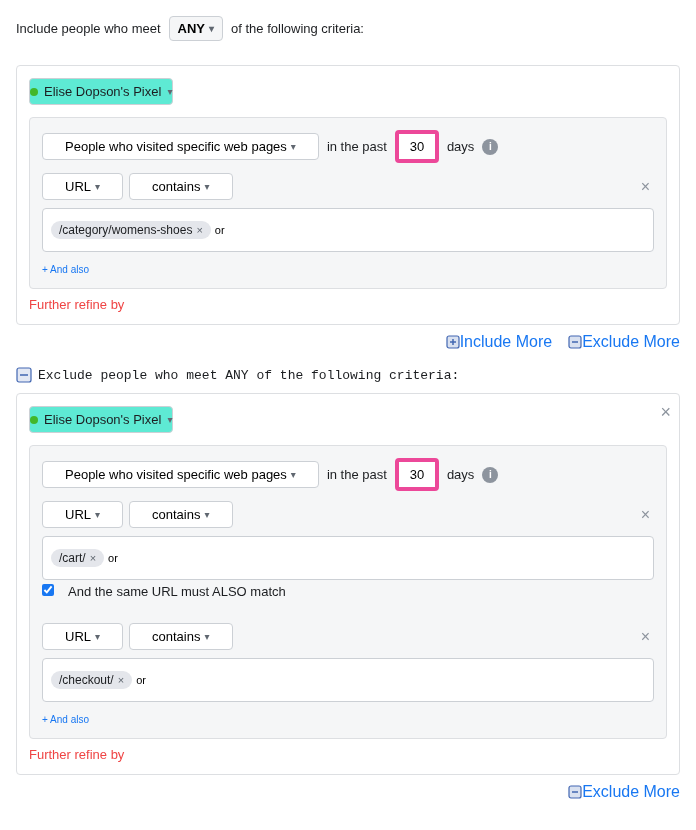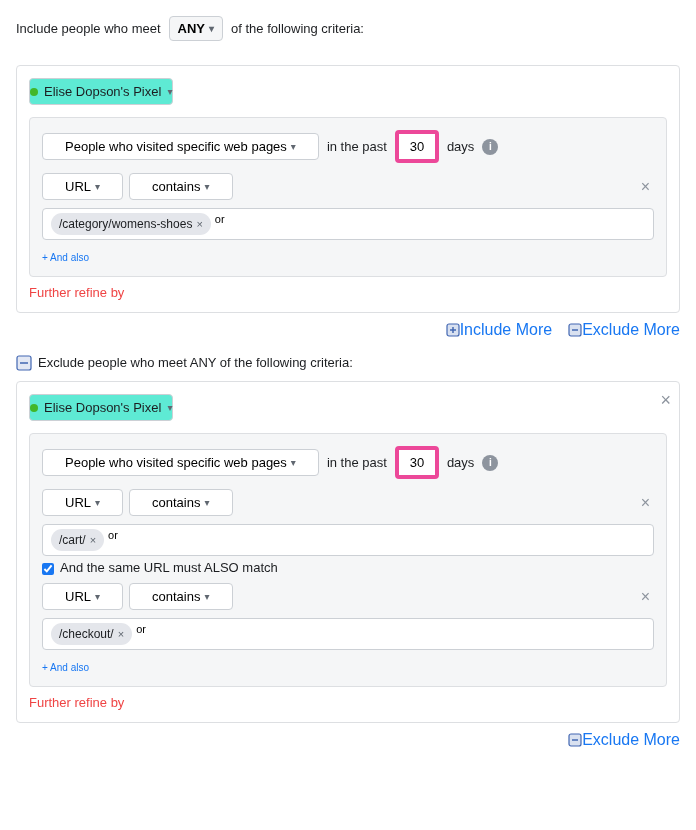--- a/index.html
+++ b/index.html
@@ -114,25 +114,26 @@
 
     .filter-row {
       display: flex;
       align-items: center;
       gap: 6px;
       margin-bottom: 8px;
     }
 
     .url-input-row {
       display: flex;
+      align-items: center;
       gap: 0;
       border: 1px solid #ccd0d5;
       border-radius: 4px;
       background: #fff;
-      padding: 4px 8px;
+      padding: 12px 8px;
       min-height: 32px;
       flex: 1;
     }
 
     .tag {
       display: inline-flex;
       align-items: center;
       gap: 4px;
       background: #e4e6eb;
       border-radius: 12px;
@@ -196,44 +197,45 @@
       text-decoration: none;
     }
     .action-link-icon {
       width: 14px; height: 14px;
       display: inline-block;
       vertical-align: middle;
     }
 
     .exclude-header {
       display: flex;
-      align-items: flex-start;
+      align-items: flex-end;
       gap: 6px;
       margin-bottom: 10px;
       margin-top: 16px;
+      font-family: Liberation Mono, monospace;
     }
 
     .section-close {
       position: absolute;
       right: 8px;
       top: 8px;
       cursor: pointer;
       color: #8d949e;
       font-size: 18px;
     }
 
     .relative-wrap {
       position: relative;
     }
 
     .also-match-row {
       display: flex;
-      align-items: flex-end;
-      gap: 6px;
-      margin-bottom: 8px;
+      align-items: flex-start;
+      gap: 14px;
+      margin-bottom: 24px;
       margin-top: 4px;
     }
     .also-match-checkbox {
       width: 12px; height: 12px;
       accent-color: #1877f2;
     }
     .also-match-text {
       font-size: 13px;
       color: #1c1e21;
     }

